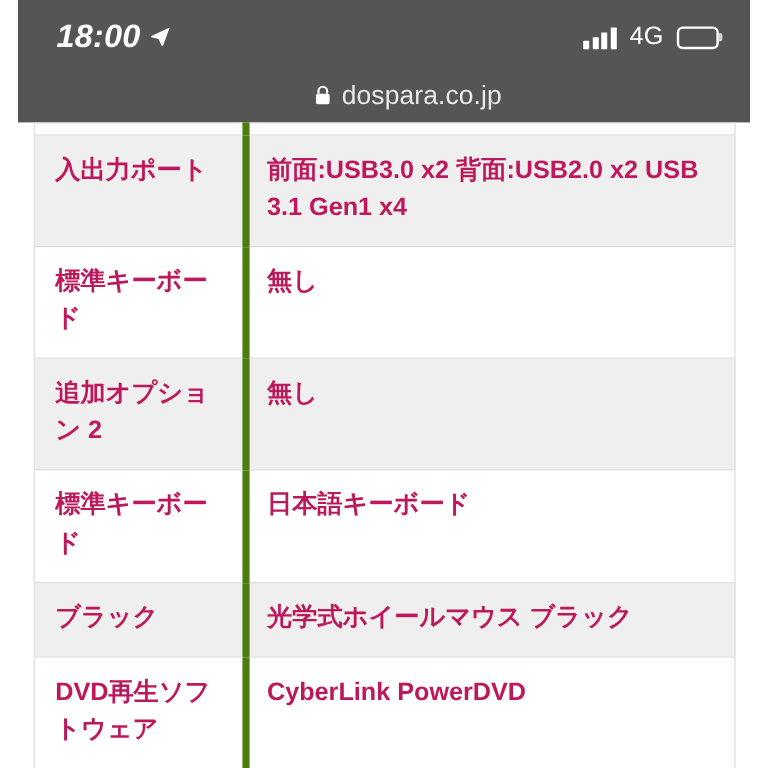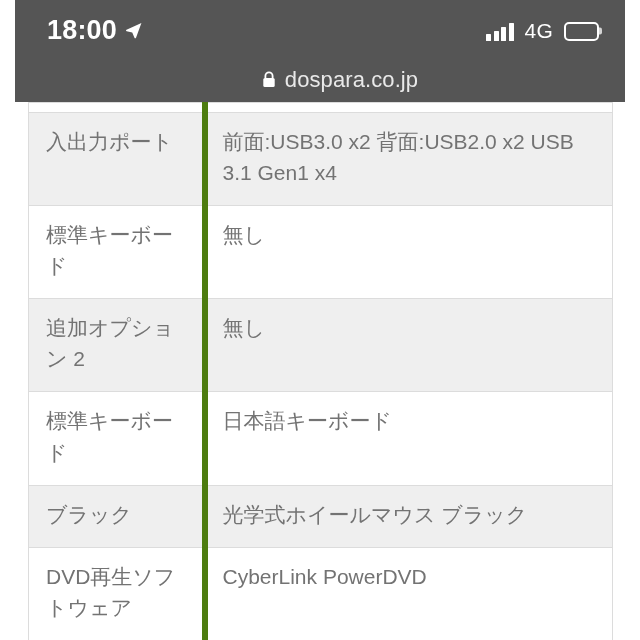--- a/index.html
+++ b/index.html
@@ -44,20 +44,21 @@
     align-items: center;
     justify-content: space-between;
     box-sizing: border-box;
     padding: 0 26px 0 32px;
   }
 
   .status-left {
     display: flex;
     align-items: center;
     gap: 7px;
+    font-style: italic;
   }
   .clock {
     color: #ffffff;
     font-size: 27px;
     font-weight: 600;
     letter-spacing: 0.2px;
     line-height: 1;
   }
   .location-arrow {
     display: block;
@@ -164,23 +165,23 @@
   }
   .spec-table tr.shaded {
     background: #efefef;
   }
 
   .spec-table th,
   .spec-table td {
     border-top: 1px solid #dcdcdc;
     border-left: 1px solid #dcdcdc;
     border-right: 1px solid #dcdcdc;
-    color: #737373;
+    color: #be185d;
     font-size: 21px;
-    font-weight: 400;
+    font-weight: 700;
     line-height: 1.48;
     text-align: left;
     vertical-align: top;
     box-sizing: border-box;
   }
   .spec-table th {
     padding: 13px 10px 17px 17px;
   }
   .spec-table td {
     padding: 13px 14px 17px 15px;

